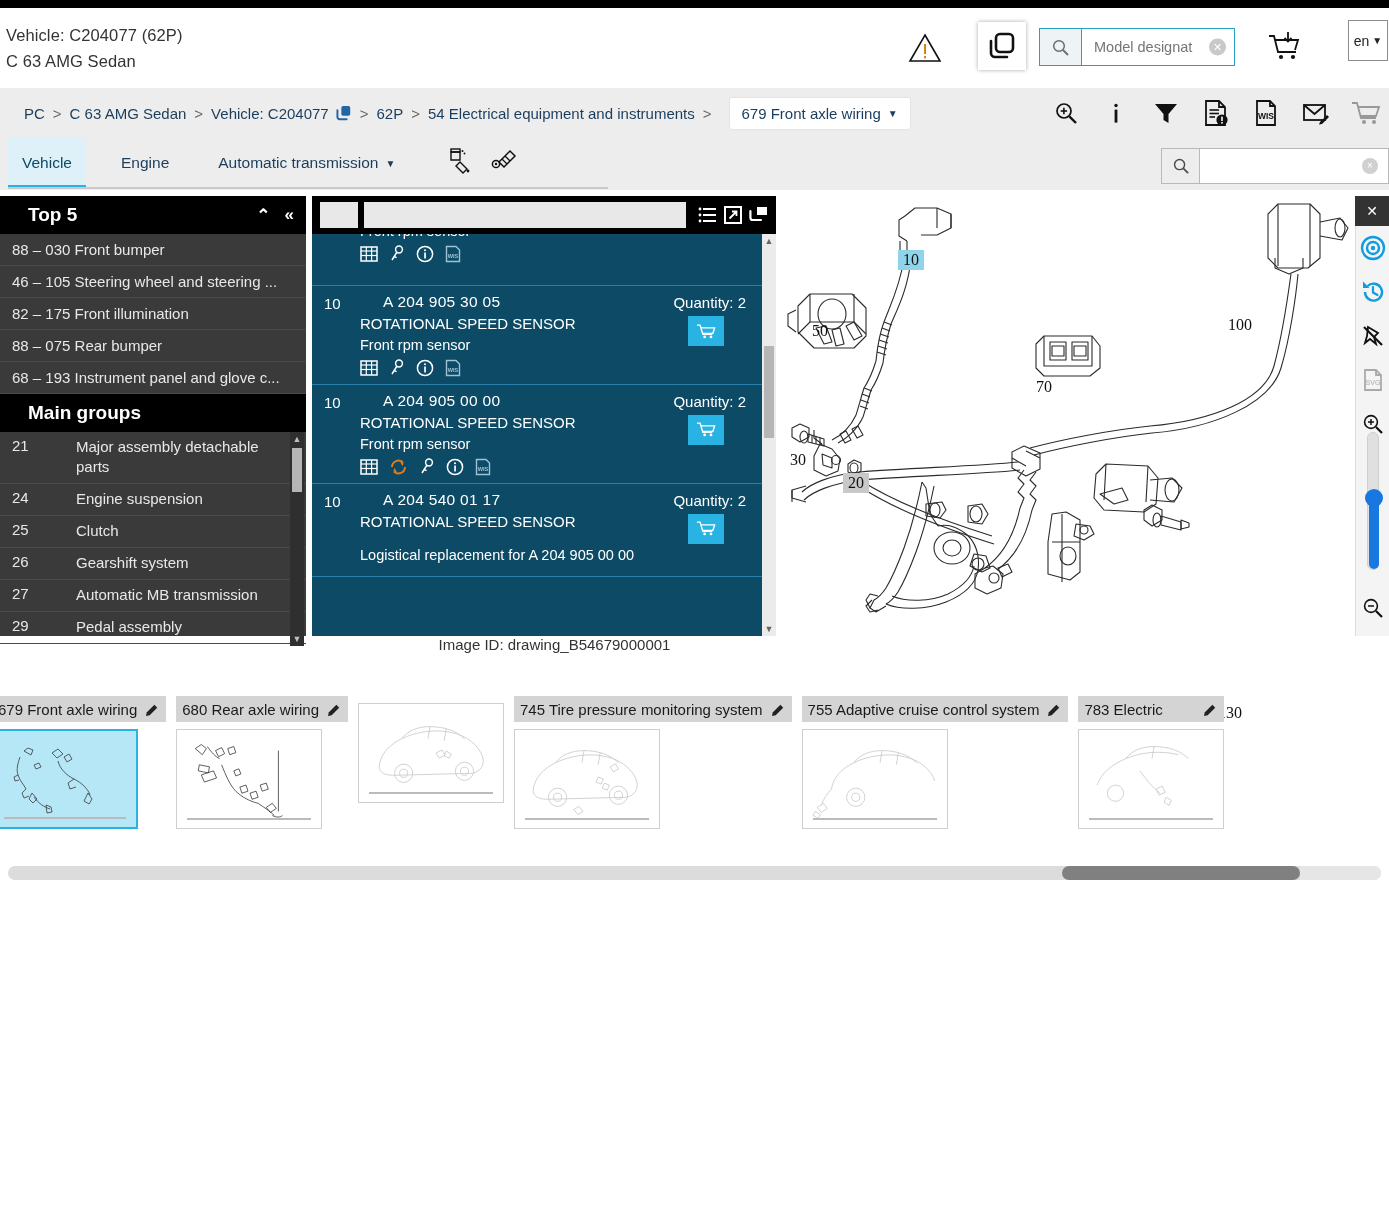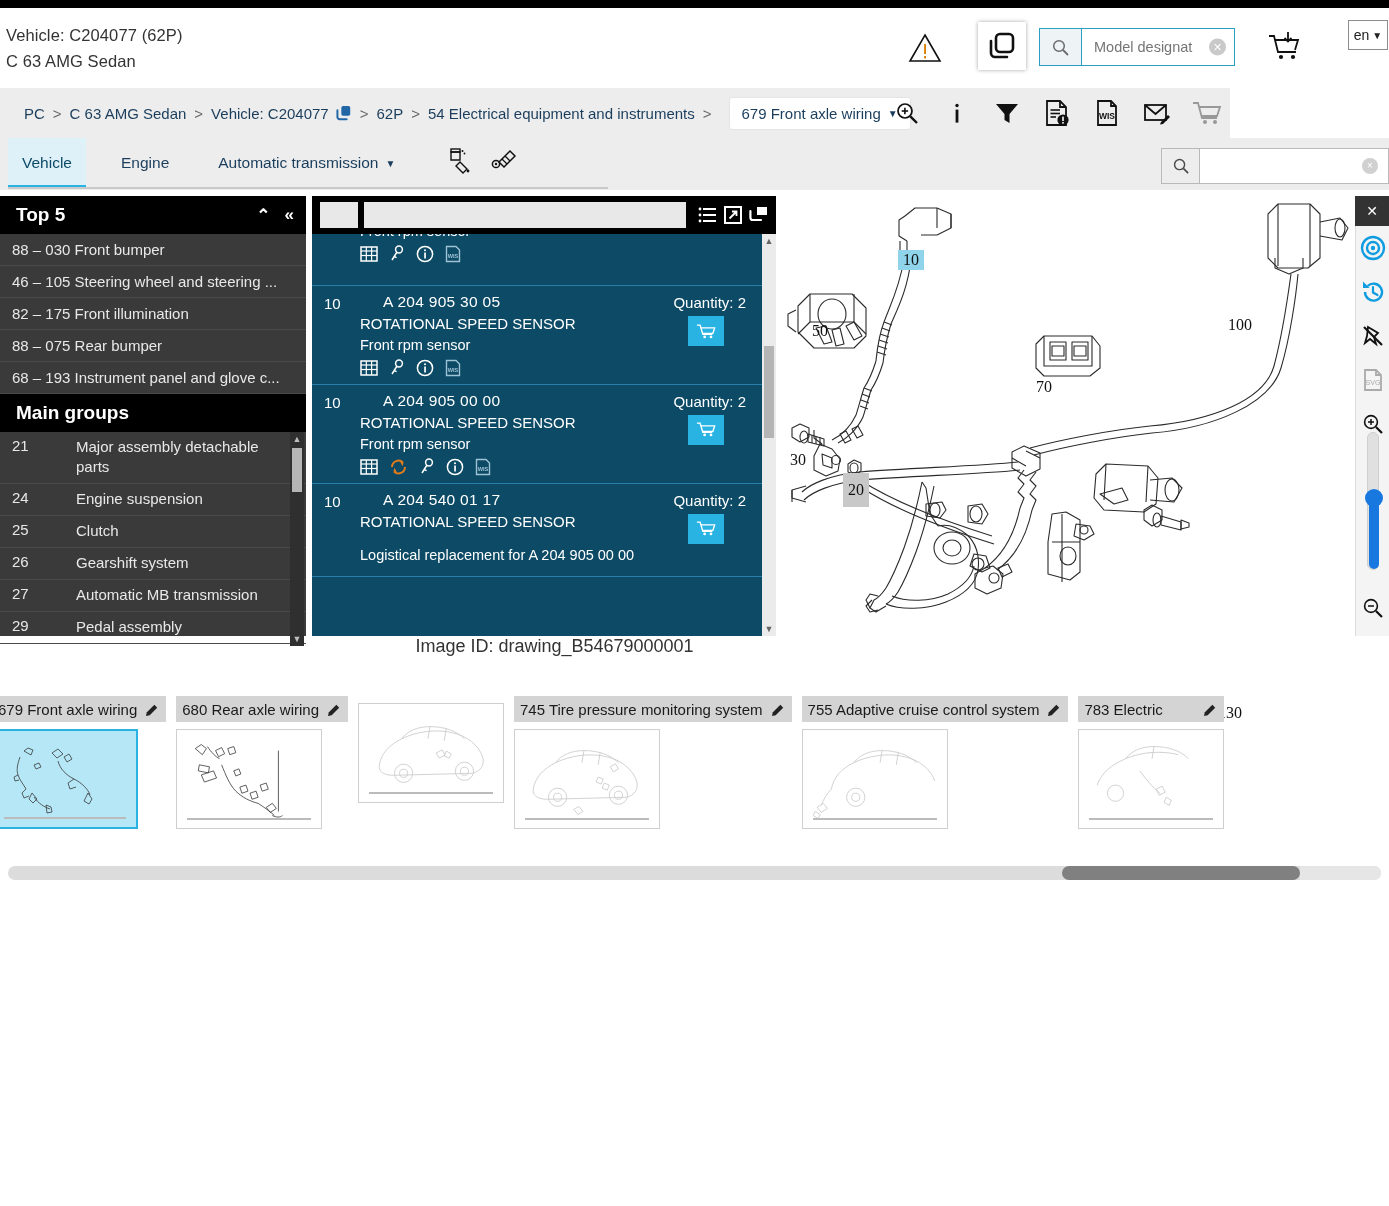--- a/index.html
+++ b/index.html
@@ -30,26 +30,26 @@
   .hdr-search .sbtn { width:42px; background:#eef3f6; border-right:1px solid #2a9fc4;
                       display:flex; align-items:center; justify-content:center; cursor:pointer; }
   .hdr-search .sfield { flex:1; position:relative; display:flex; align-items:center; padding-left:10px; }
   .hdr-search .sfield input { border:none; outline:none; width:100%; font-size:14.5px;
                               color:#666; font-family:"Liberation Sans", sans-serif; background:transparent; }
   .hdr-search .clr { position:absolute; right:8px; top:50%; transform:translateY(-50%);
                      width:17px; height:17px; border-radius:50%; background:#c9c9c9; color:#fff;
                      font-size:11px; line-height:17px; text-align:center; cursor:pointer; }
 
   .hdr-cart { position:absolute; left:1266px; top:22px; width:38px; height:34px; cursor:pointer; }
-  .lang-sel { position:absolute; left:1348px; top:12px; width:40px; height:30px;
+  .lang-sel { position:absolute; left:1348px; top:12px; width:40px; height:41px;
               border:1px solid #8d8d8d; background:#fff; font-size:14px; color:#222;
               display:flex; align-items:center; justify-content:center; gap:3px; cursor:pointer; }
 
   
-  .crumbbar { position:absolute; left:0; top:88px; width:1230px; height:50px; background:#ededed; }
+  .crumbbar { position:absolute; left:0; top:88px; width:1389px; height:50px; background:#ededed; }
   .crumbs { position:absolute; left:24px; top:0; height:50px; display:flex; align-items:center;
             font-size:15px; color:#1a3d5c; gap:0; }
   .crumbs .c { cursor:pointer; white-space:nowrap; }
   .crumbs .sep { margin:0 8px; color:#666; }
   .crumb-active { background:#fff; border-radius:2px; padding:7px 12px; margin-left:10px;
                   display:flex; align-items:center; gap:7px; cursor:pointer; color:#1a3d5c;
                   box-shadow:0 0 2px rgba(0,0,0,.12); }
   .crumb-copy-ic { display:inline-flex; margin-left:7px; vertical-align:middle; cursor:pointer; }
 
   .crumb-tools { position:absolute; right:8px; top:0; height:50px; display:flex; align-items:center; gap:20px; }
@@ -77,21 +77,21 @@
   .right-search .clr { position:absolute; right:10px; top:50%; transform:translateY(-50%);
                        width:16px; height:16px; border-radius:50%; background:#d0d0d0; color:#fff;
                        font-size:10px; line-height:16px; text-align:center; cursor:pointer; }
 
   
   .content { position:absolute; left:0; top:196px; width:1389px; height:440px; }
 
   
   .sidebar { position:absolute; left:0; top:0; width:306px; height:440px; background:#3a3a3a; }
   .sb-head { background:#000; color:#fff; height:38px; display:flex; align-items:center;
-             padding:0 16px; font-size:19px; font-weight:bold; position:relative; }
+             padding:0 28px; font-size:19px; font-weight:bold; position:relative; }
   .sb-head .acts { position:absolute; right:12px; top:0; height:38px; display:flex;
                    align-items:center; gap:14px; }
   .sb-head .acts span { cursor:pointer; font-size:17px; color:#fff; }
   .sb-item { height:32px; display:flex; align-items:center; padding:0 12px; color:#e8e8e8;
              font-size:15px; cursor:pointer; border-bottom:1px solid #4a4a4a; white-space:nowrap;
              overflow:hidden; text-overflow:ellipsis; }
   .mg-list { position:relative; height:214px; overflow:hidden; }
   .mg-row { display:flex; align-items:flex-start; padding:5px 12px; color:#e8e8e8; font-size:15px;
             cursor:pointer; border-bottom:1px solid #4a4a4a; min-height:32px; }
   .mg-row .num { width:36px; flex:none; }
@@ -130,39 +130,39 @@
                                 font-size:9px; color:#666; cursor:pointer; }
   .p-scroll .dn { position:absolute; bottom:0; }
   .p-scroll .thumb { position:absolute; top:112px; left:2px; width:10px; height:92px;
                      background:#b5b5b5; cursor:pointer; }
 
   
   .draw { position:absolute; left:780px; top:0; width:609px; height:440px; background:#fff; }
   .draw-svg { position:absolute; left:0; top:0; }
   .callout { position:absolute; font-size:16px; color:#111; font-family:"Liberation Serif", serif; }
   .callout.hl-blue { background:#8fd4ea; padding:1px 5px; }
-  .callout.hl-gray { background:#c8c8c8; padding:8px 5px; }
+  .callout.hl-gray { background:#c8c8c8; padding:1px 5px; }
 
   
   .vtool { position:absolute; right:0; top:0; width:34px; height:440px; background:#f4f4f4;
            border-left:1px solid #ddd; }
   .vtool .close { position:absolute; right:0; top:0; width:34px; height:30px; background:#333;
                   color:#fff; display:flex; align-items:center; justify-content:center;
                   font-size:14px; cursor:pointer; }
   .vtool .vic { width:34px; height:44px; display:flex; align-items:center; justify-content:center;
                 cursor:pointer; }
   .vtool .slider { position:absolute; left:11px; top:236px; width:12px; height:138px;
                    background:#e0e0e0; border-radius:6px; border:1px solid #cfcfcf; cursor:pointer; }
   .vtool .slider .fill { position:absolute; left:1px; bottom:0; width:10px; height:72px;
                          background:#1878e0; border-radius:5px; }
   .vtool .slider .knob { position:absolute; left:-3px; bottom:62px; width:18px; height:18px;
                          border-radius:50%; background:#1878e0; cursor:pointer; }
 
   .imgid { position:absolute; left:0; top:636px; width:1389px; text-align:center;
-           font-size:18px; color:#333; }
+           font-size:15px; color:#333; }
   .imgid-inner { display:inline-block; margin-left:-280px; }
 
   
   .thumbstrip { position:absolute; left:0; top:696px; width:1389px; height:150px; overflow:hidden; }
   .tstrip-inner { position:absolute; left:-8px; top:0; display:flex; align-items:flex-start; }
   .tcell { margin-right:10px; }
   .tcell .tlabel { background:#d4d4d4; height:26px; display:flex; align-items:center;
                    padding:0 6px; gap:8px; font-size:15px; color:#1a1a1a; white-space:nowrap;
                    cursor:pointer; }
   .tcell .tlabel .edit { margin-left:auto; display:flex; cursor:pointer; }

